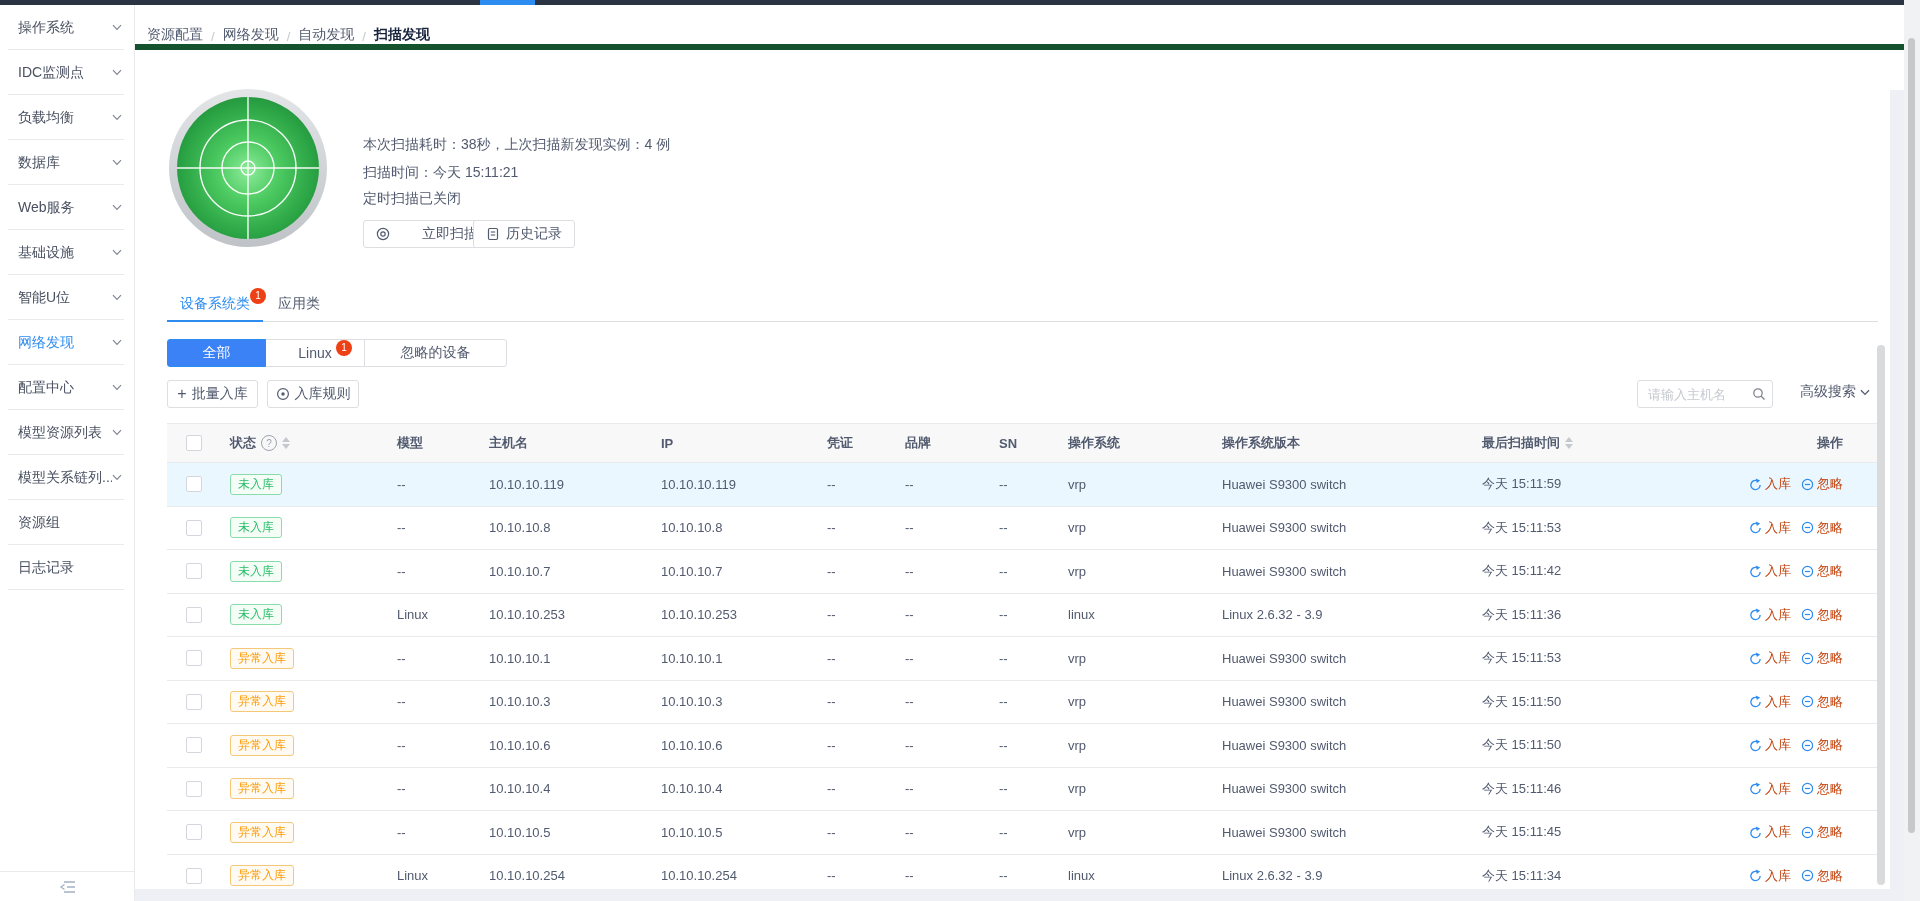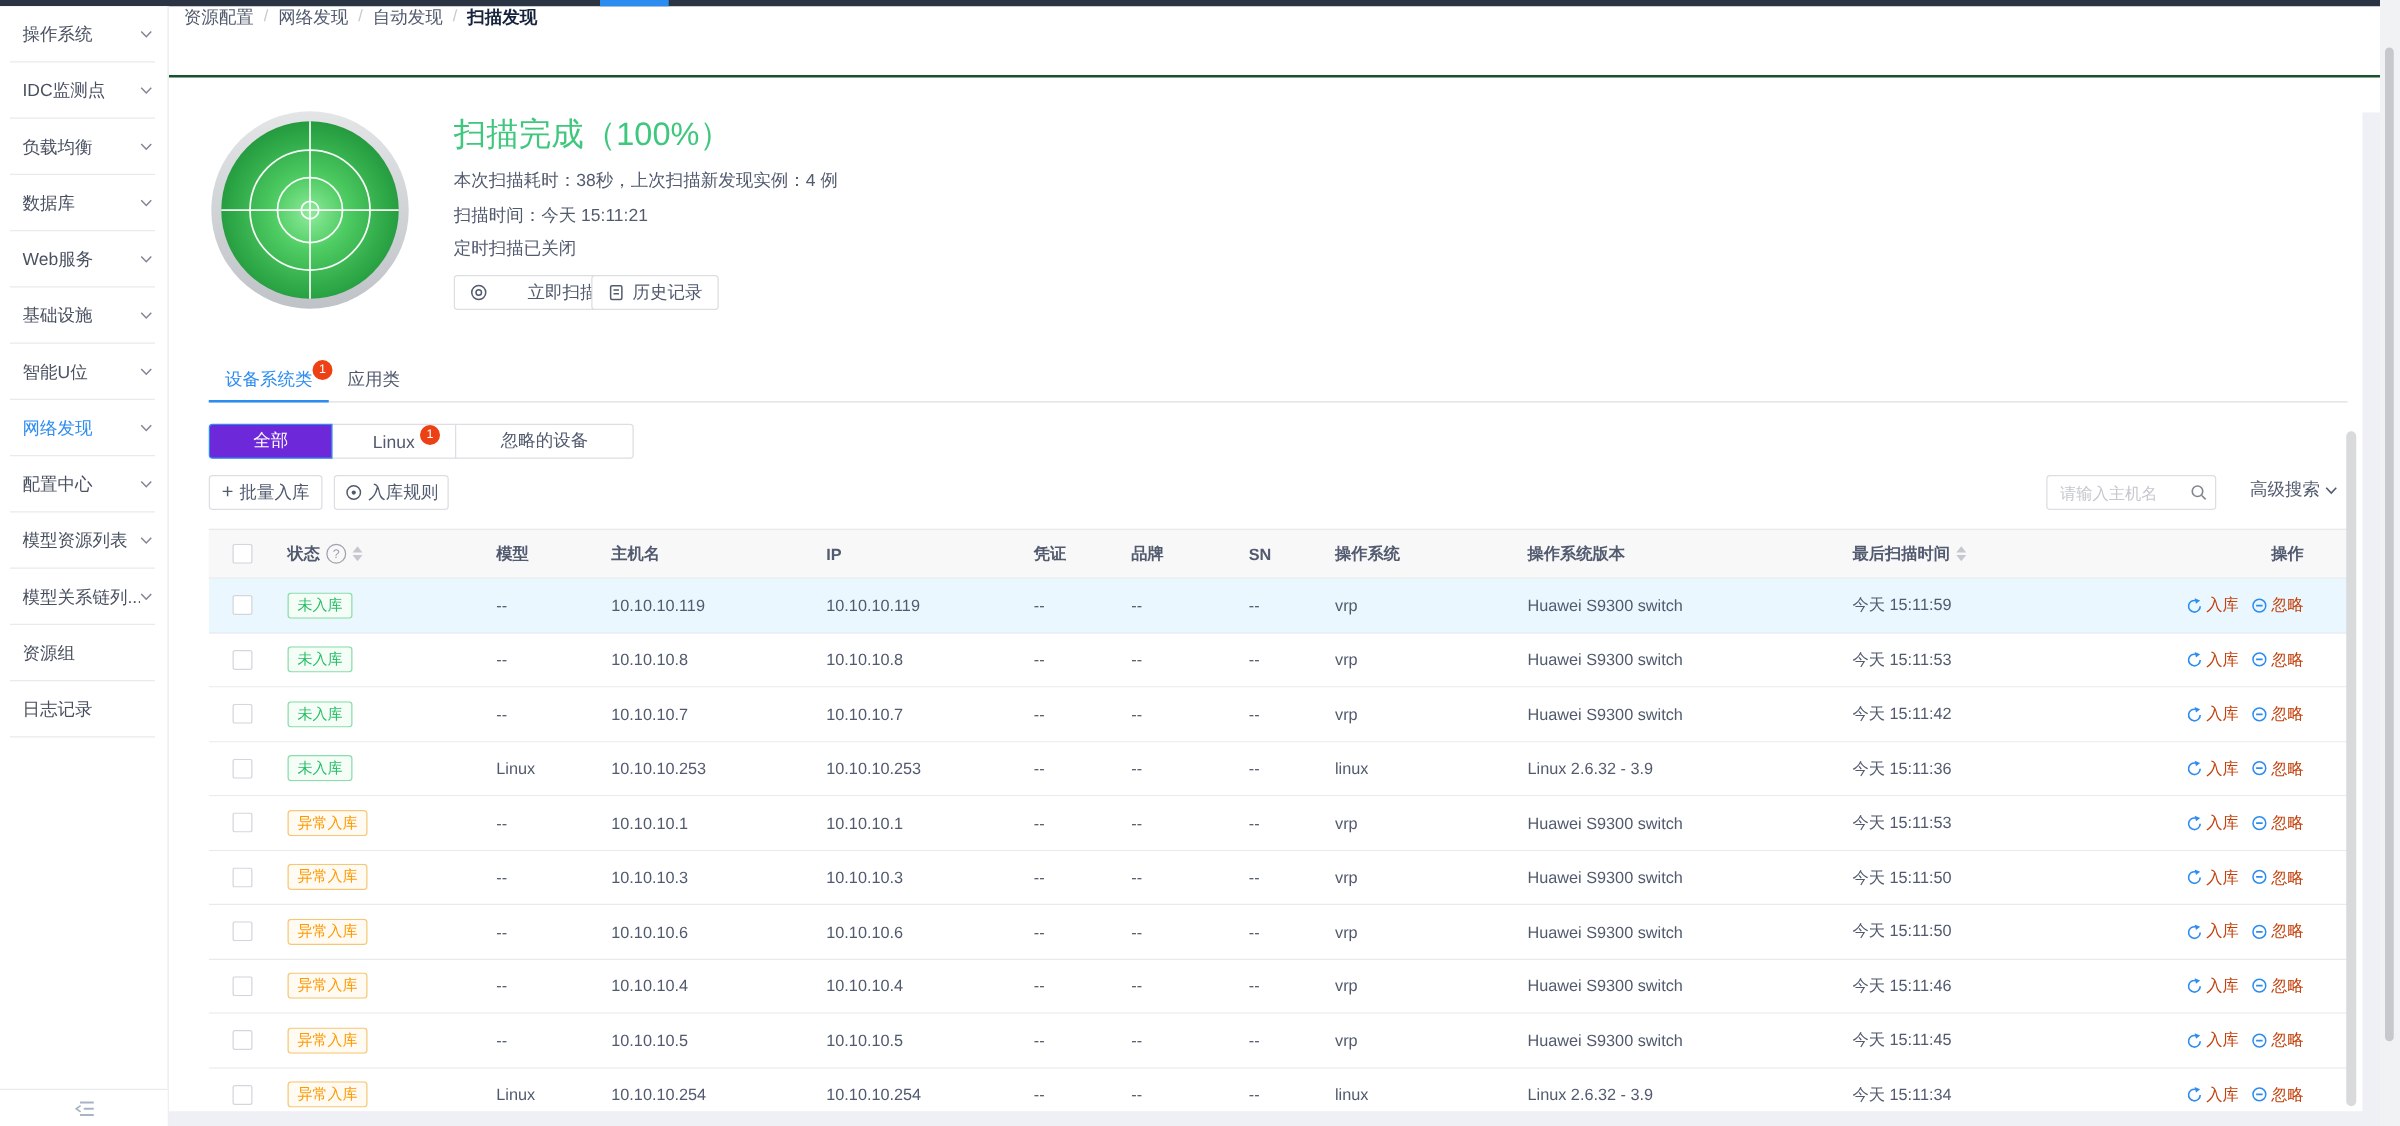--- a/index.html
+++ b/index.html
@@ -5,22 +5,22 @@
   html,body{margin:0;padding:0;}
   body{width:1920px;height:901px;overflow:hidden;background:#fff;
        font-family:"Liberation Sans","DejaVu Sans",sans-serif;color:#515a6e;}
   #app{position:absolute;inset:0;width:1920px;height:901px;}
 
   
   .topstrip{position:absolute;left:0;top:0;width:1920px;height:5px;background:#2b3442;}
   .topstrip .prog{position:absolute;left:480px;top:0;width:55px;height:5px;background:#2d8cf0;}
 
   
-  .crumbbar{position:absolute;left:135px;top:5px;width:1785px;height:57px;background:#fff;
-            border-bottom:2px solid #14532d;display:flex;align-items:flex-start;padding-left:12px;box-sizing:border-box;}
+  .crumbbar{position:absolute;left:135px;top:5px;width:1785px;height:45px;background:#fff;
+            border-bottom:6px solid #14532d;display:flex;align-items:flex-end;padding-left:12px;box-sizing:border-box;}
   .crumb{font-size:14px;color:#515a6e;cursor:pointer;}
   .crumb.last{color:#17233d;font-weight:bold;cursor:default;}
   .crumb-sep{margin:0 8px;color:#c5c8ce;font-size:13px;}
 
   
   .sidebar{position:absolute;left:0;top:5px;width:135px;height:896px;background:#fff;
            border-right:1px solid #e8eaec;box-sizing:border-box;z-index:5;}
   .side-item{position:relative;height:45px;display:flex;align-items:center;
              padding:0 12px 0 18px;box-sizing:border-box;cursor:pointer;font-size:14px;color:#495060;}
   .side-item::after{content:"";position:absolute;left:8px;right:10px;bottom:0;border-bottom:1px solid #e8eaec;}
@@ -46,21 +46,21 @@
   .tab-underline{position:absolute;left:0;bottom:-1px;width:96px;height:2px;background:#2d8cf0;}
   .numbadge{position:absolute;min-width:16px;height:16px;border-radius:9px;background:#ed4014;color:#fff;
             font-size:10px;line-height:16px;text-align:center;padding:0 2px;box-sizing:border-box;z-index:3;}
 
   
   .subtabs{position:absolute;left:167px;top:339px;height:28px;display:flex;}
   .seg{height:28px;box-sizing:border-box;border:1px solid #dcdee2;background:#fff;color:#515a6e;font-size:14px;
        display:flex;align-items:center;justify-content:center;cursor:pointer;margin-left:-1px;}
   .seg:first-child{margin-left:0;border-radius:3px 0 0 3px;}
   .seg:last-child{border-radius:0 3px 3px 0;}
-  .seg.active{background:#6d28d9;border-color:#2d8cf0;color:#fff;z-index:1;}
+  .seg.active{background:#3b82f6;border-color:#2d8cf0;color:#fff;z-index:1;}
 
   
   .tool-btn{position:absolute;top:380px;height:28px;box-sizing:border-box;border:1px solid #dcdee2;border-radius:3px;
             background:#fff;display:flex;align-items:center;justify-content:center;gap:5px;font-size:14px;color:#515a6e;cursor:pointer;}
   .tb1{left:167px;width:91px;} .tb2{left:267px;width:92px;}
   .plus{font-size:16px;line-height:14px;color:#515a6e;}
   .searchbox{position:absolute;left:1637px;top:380px;width:136px;height:28px;}
   .searchbox input{width:100%;height:100%;box-sizing:border-box;border:1px solid #dcdee2;border-radius:3px;
                    padding:0 26px 0 10px;font-size:13px;color:#515a6e;outline:none;
                    font-family:"Liberation Sans","DejaVu Sans",sans-serif;}
@@ -218,21 +218,20 @@
     <circle cx="80" cy="80" r="71" fill="url(#grn)"></circle>
     <g stroke="#ffffff" stroke-width="1.4" fill="none" opacity="0.95">
       <circle cx="80" cy="80" r="48"></circle>
       <circle cx="80" cy="80" r="26"></circle>
       <circle cx="80" cy="80" r="7"></circle>
       <line x1="80" y1="9" x2="80" y2="151"></line>
       <line x1="9" y1="80" x2="151" y2="80"></line>
     </g>
   </svg>
 
-  <div class="scan-title">扫描完成（100%）</div>
   <div class="scan-line l1">本次扫描耗时：38秒，上次扫描新发现实例：4 例</div>
   <div class="scan-line l2">扫描时间：今天 15:11:21</div>
   <div class="scan-line l3">定时扫描已关闭</div>
 
   <div class="scan-btn btn-scan">
     <svg width="14" height="14" viewBox="0 0 14 14">
       <circle cx="7" cy="7" r="5.6" fill="none" stroke="#515a6e" stroke-width="1.2"></circle>
       <circle cx="7" cy="7" r="2.2" fill="none" stroke="#515a6e" stroke-width="1.2"></circle>
     </svg>
     <span>立即扫描</span>

